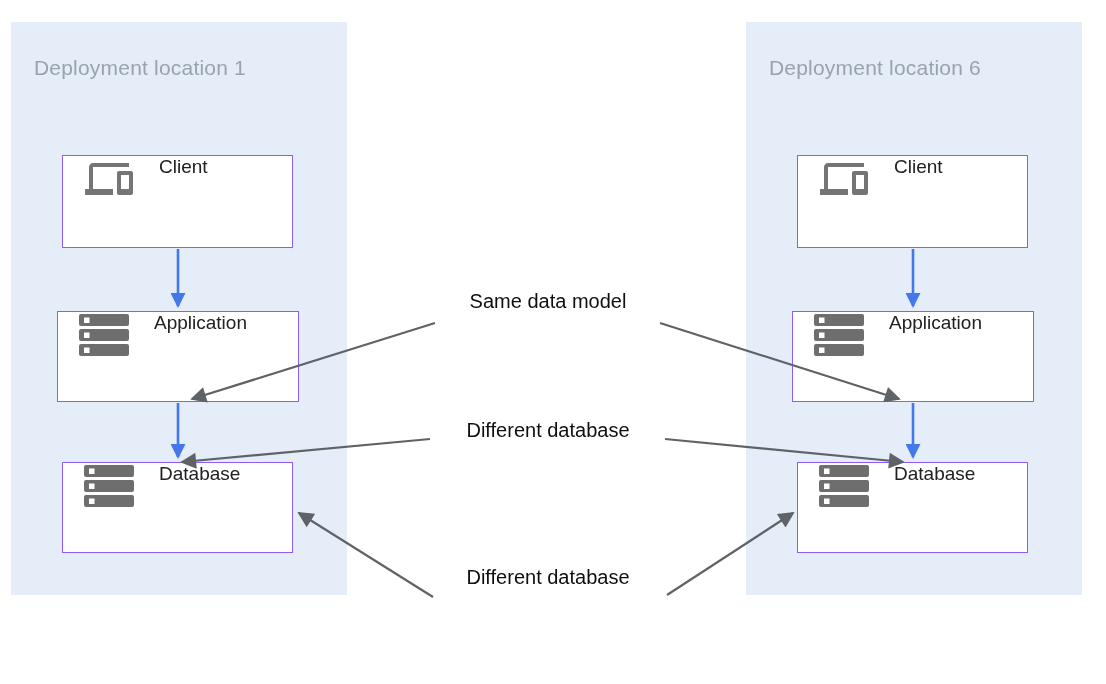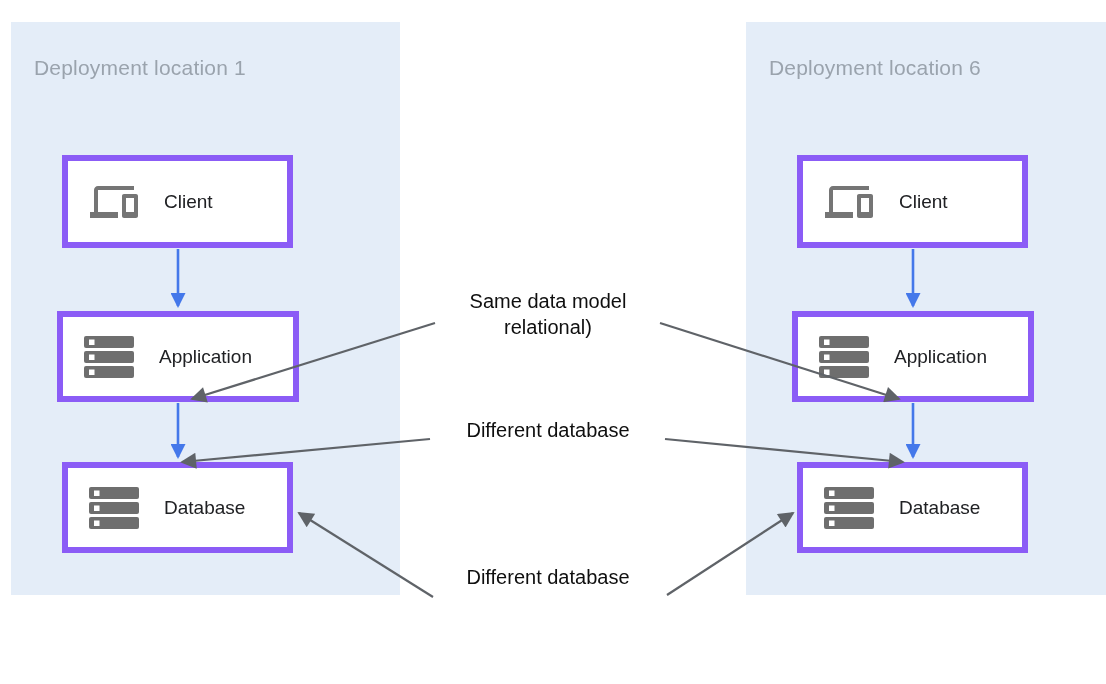--- a/index.html
+++ b/index.html
@@ -5,39 +5,39 @@
   html,body{margin:0;padding:0;background:#ffffff;}
   .canvas{
     position:relative;
     width:1106px;height:684px;
     background:#ffffff;
     font-family:"Liberation Sans", sans-serif;
     overflow:hidden;
   }
   .panel{
     position:absolute;
-    width:389px;height:573px;
+    width:336px;height:573px;
     background:#e4edf8;
     top:22px;
   }
   .panel-title{
     position:absolute;
     left:23px;top:34px;
     font-size:21px;
     color:#9aa3ad;
     letter-spacing:0.2px;
     white-space:nowrap;
   }
   .node{
     position:absolute;
     background:#ffffff;
-    border:6px solid #8b5cf6;
+    border:1px solid #8b5cf6;
     box-sizing:border-box;
     display:flex;
-    align-items:center;
+    align-items:flex-start;
     padding-left:21px;
   }
   .node .icon{
     width:50px;height:46px;
     display:flex;align-items:center;justify-content:center;
     flex:0 0 auto;
   }
   .node-label{
     margin-left:25px;
     font-size:19px;
@@ -160,21 +160,20 @@
           <rect x="5" y="19.5" width="5.5" height="5.5"></rect>
           <rect x="5" y="34.5" width="5.5" height="5.5"></rect>
         </g>
       </svg>
     </span>
     <span class="node-label">Database</span>
   </div>
 
   <div class="annotation" style="top:288px">
     <div>Same data model</div>
-    <div>relational)</div>
   </div>
 
   <div class="annotation" style="top:417px">
     <div>Different database</div>
   </div>
 
   <div class="annotation" style="top:564px">
     <div>Different database</div>
   </div>
 

